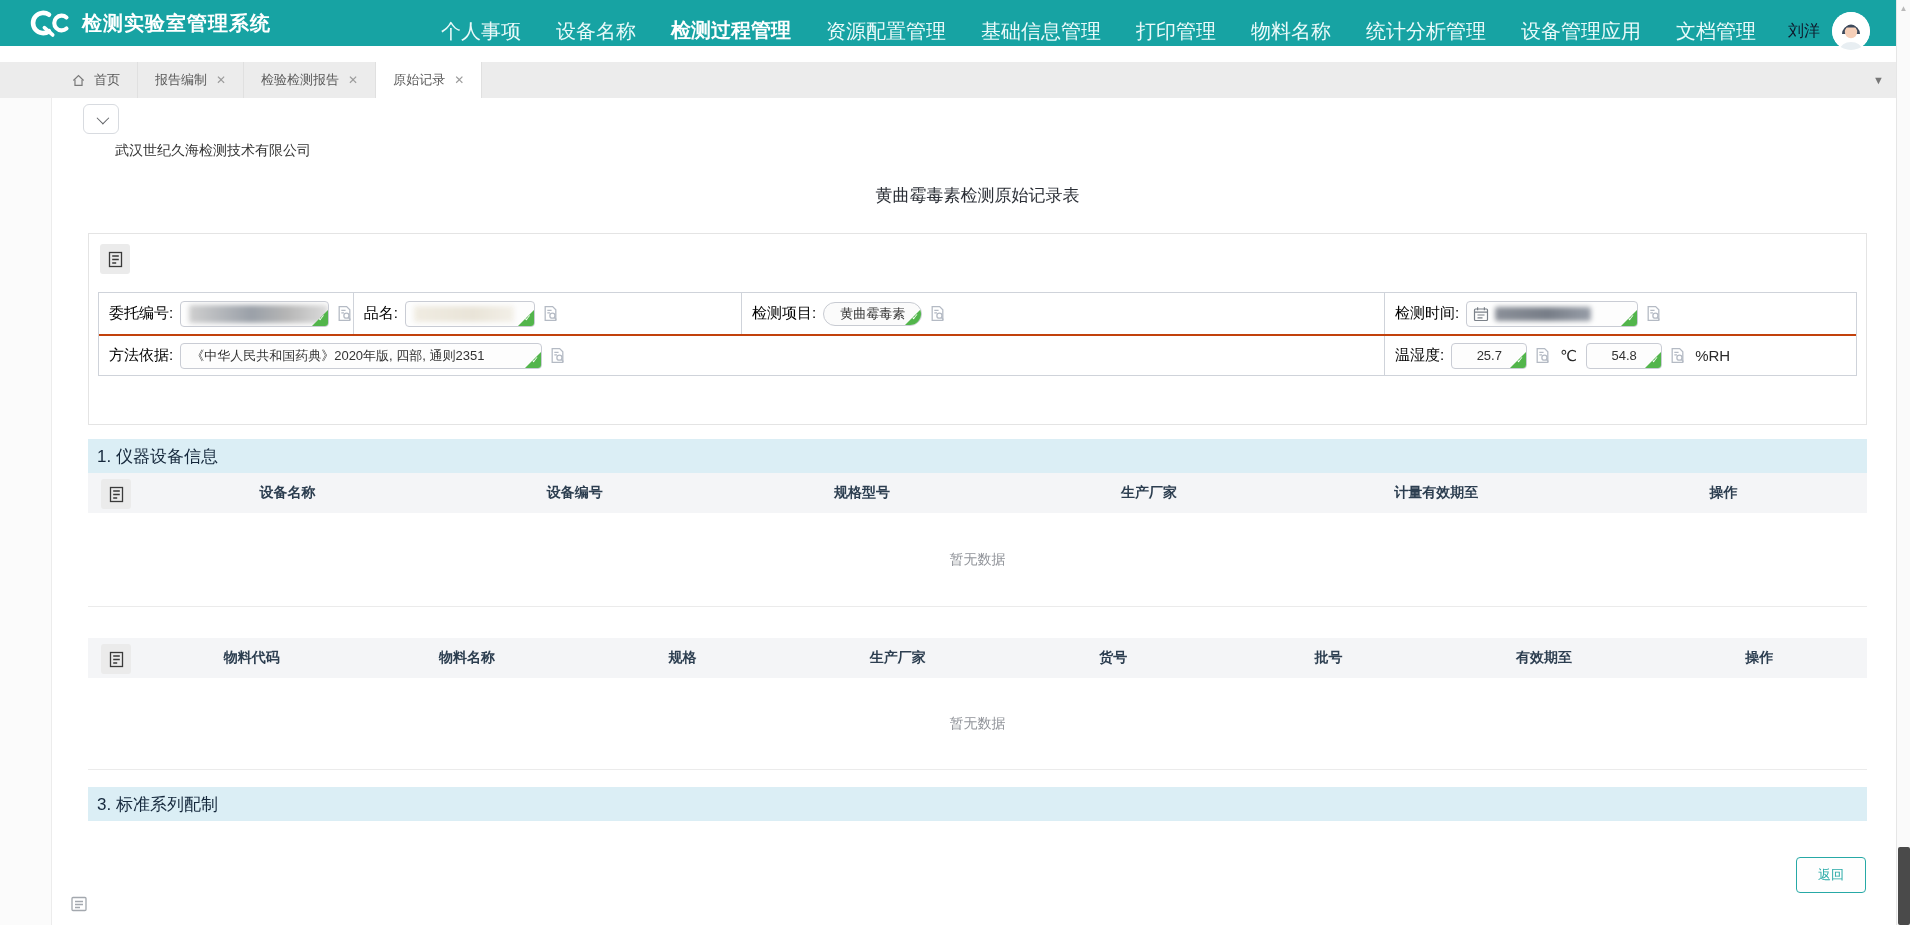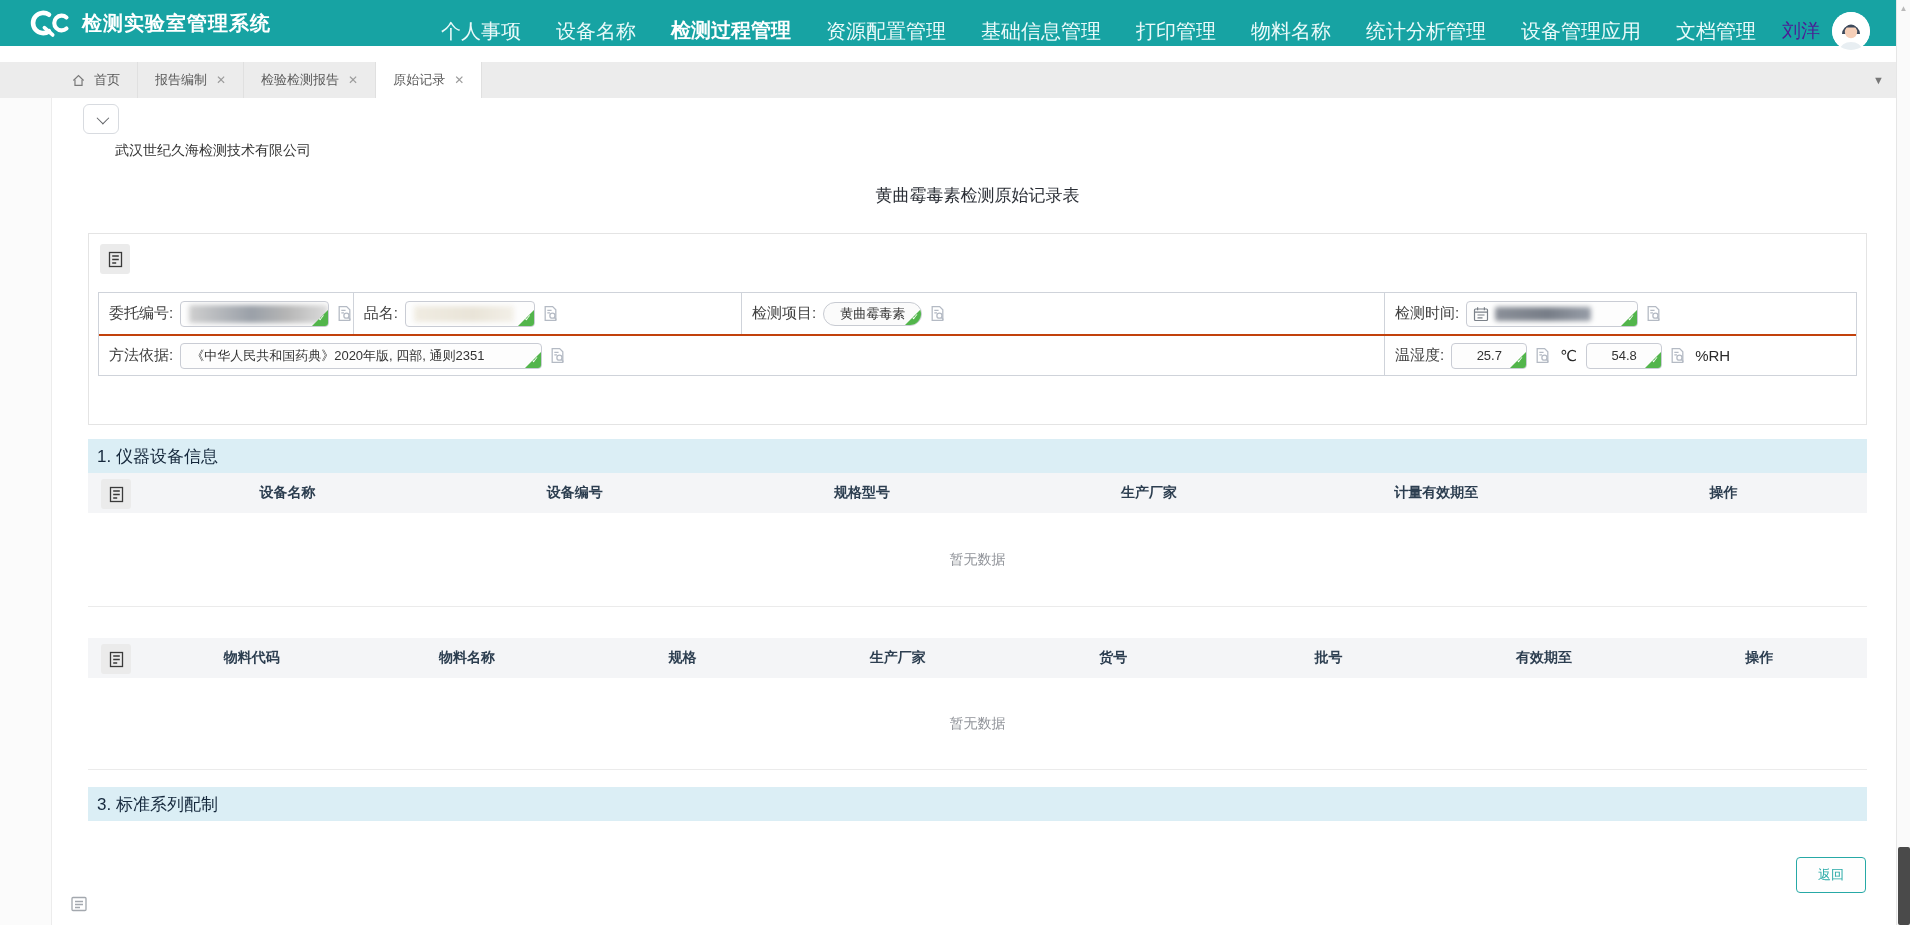--- a/index.html
+++ b/index.html
@@ -9,21 +9,21 @@
   
   .navbar { position:absolute; left:0; top:0; width:1896px; height:46px;
     background:#17a3a3; display:flex; align-items:center; color:#fff; }
   .brand { display:flex; align-items:center; margin-left:26px; }
   .brand svg { width:46px; height:32px; margin-right:10px; }
   .brand-title { font-size:20px; font-weight:bold; letter-spacing:1px; white-space:nowrap; }
   .nav-menu { position:absolute; left:441px; top:0; height:62px; display:flex; gap:35px; align-items:center; }
   .nav-item { font-size:20px; color:#eafafa; cursor:pointer; white-space:nowrap; padding:6px 0; }
   .nav-item.active { font-weight:bold; color:#fff; border-bottom:2px solid #fff; }
   .user-area { position:absolute; right:26px; top:0; height:62px; display:flex; align-items:center; gap:12px; }
-  .user-name { font-size:19px; color:#4c1d95; }
+  .user-name { font-size:16px; color:#0f172a; }
   .avatar { width:38px; height:38px; border-radius:50%; background:#fff; overflow:hidden; }
 
   
   .tabbar { position:absolute; left:0; top:62px; width:1896px; height:36px;
     background:#ececec; display:flex; align-items:stretch; padding-left:55px; }
   .tab { display:flex; align-items:center; gap:9px; padding:0 17px; font-size:13px;
     color:#595959; border-right:1px solid #e0e0e0; cursor:pointer; white-space:nowrap; }
   .tab.active { background:#fff; }
   .tab .close { color:#9b9b9b; font-size:12px; }
   .tab .home svg { width:13px; height:13px; display:block; }
@@ -54,21 +54,21 @@
   .card-toolbar { height:40px; }
   .icon-btn { width:30px; height:30px; margin:2px 0 0 2px; background:#ebebeb; border-radius:3px;
     display:flex; align-items:center; justify-content:center; cursor:pointer; }
   .fields-table { margin-top:8px; border:1px solid #cfd3da; }
   .f-row { display:flex; height:41px; }
   .f-row + .f-row { border-top:2px solid #c2410c; }
   .f-cell { display:flex; align-items:center; gap:7px; padding-left:10px; border-right:1px solid #cfd3da; }
   .f-cell:last-child { border-right:none; }
   .c1 { width:14.5%; } .c2 { width:22.1%; } .c3 { width:36.6%; } .c4 { width:26.8%; }
   .cm { width:73.2%; } .ct { width:26.8%; }
-  .f-label { font-size:15px; color:#404040; white-space:nowrap; }
+  .f-label { font-size:15px; color:#000000; white-space:nowrap; }
 
   .inp { position:relative; height:26px; border:1px solid #c9ccd4; border-radius:4px;
     background:#fdfdfd; display:flex; align-items:center; overflow:hidden; }
   .redact { filter:blur(2.5px); border-radius:2px; }
   .inp-entrust { width:175px; }
   .inp-entrust .redact { width:150px; height:18px; margin-left:8px;
     background:linear-gradient(90deg,#cfcfcf,#9aa0a8 45%,#b5b5b5 70%,#dcdcdc); }
   .inp-product { width:130px; }
   .inp-product .redact { width:100px; height:16px; margin-left:8px;
     background:linear-gradient(90deg,#f0ece2,#e9e4d8 60%,#f3f0e8); }

